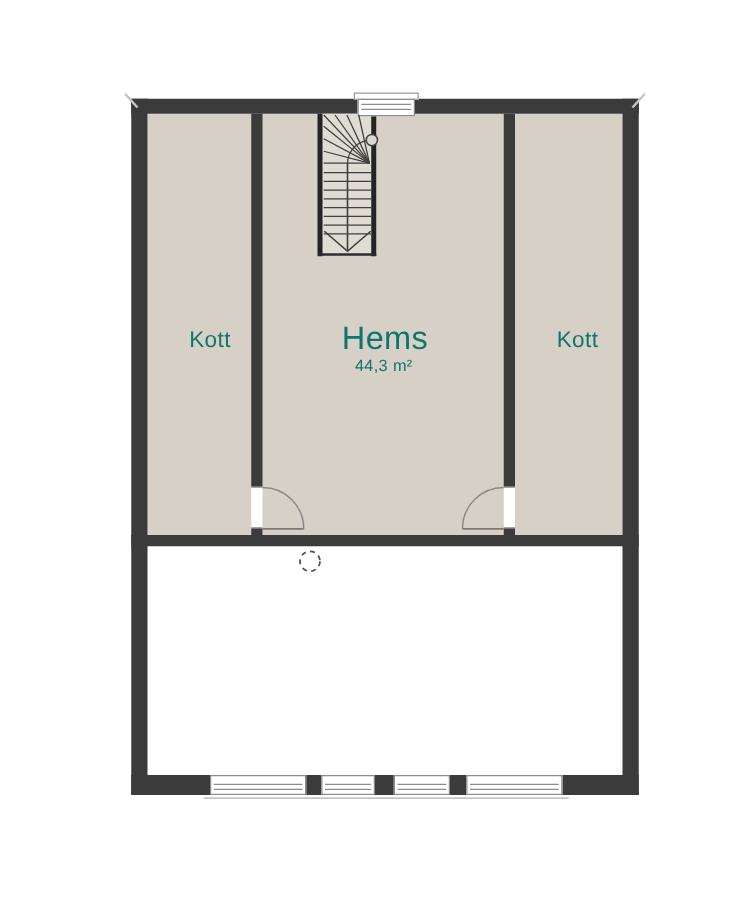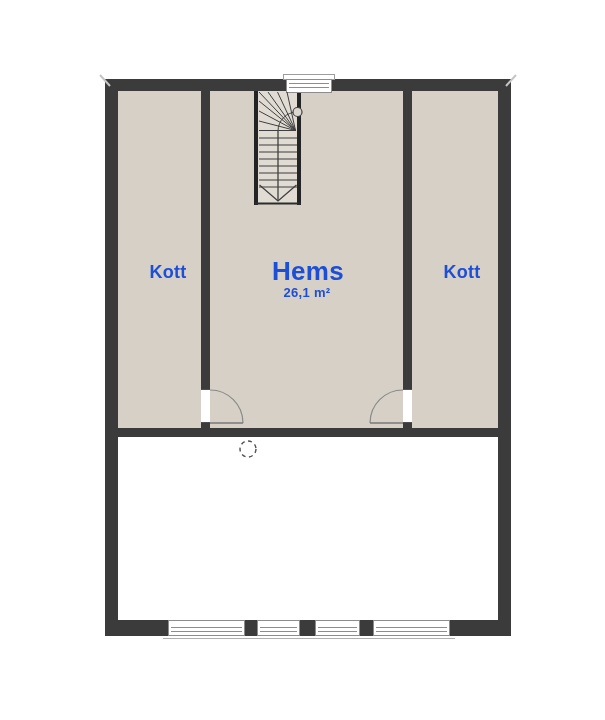--- a/index.html
+++ b/index.html
@@ -38,22 +38,22 @@
   .win-top{left:286px;top:79px;width:46px;height:14px;}
   .win-top .glass{top:3px;}
   .win-b{top:620px;height:16px;}
   .win-b .glass{bottom:3px;}
   .wb1{left:168px;width:77px;}
   .wb2{left:257px;width:43px;}
   .wb3{left:315px;width:45px;}
   .wb4{left:373px;width:77px;}
   .sill-line{position:absolute;left:163px;top:638px;width:292px;height:0;border-top:1px solid #aeaeae;}
 
-  .room-label{position:absolute;transform:translate(-50%,-50%);color:#1d4ed8;
-    font-size:18px;letter-spacing:.3px;white-space:nowrap;font-weight:bold;}
+  .room-label{position:absolute;transform:translate(-50%,-50%);color:#0f766e;
+    font-size:18px;letter-spacing:.3px;white-space:nowrap;}
   .lbl-kott-left{left:168px;top:272px;}
   .lbl-hems{left:308px;top:271px;font-size:26px;}
   .lbl-hems-area{left:307px;top:292px;font-size:13px;}
   .lbl-kott-right{left:462px;top:272px;}
 
   .overlay{position:absolute;left:0;top:0;pointer-events:none;}
 </style>
 </head>
 <body>
 
@@ -135,16 +135,16 @@
     <path d="M 210 390 A 33 33 0 0 1 243 423" fill="none" stroke="#8a8a8a" stroke-width="1.2"></path>
     <line x1="210" y1="423" x2="243" y2="423" stroke="#7a7a7a" stroke-width="1.4"></line>
     <path d="M 403 390 A 33 33 0 0 0 370 423" fill="none" stroke="#8a8a8a" stroke-width="1.2"></path>
     <line x1="370" y1="423" x2="403" y2="423" stroke="#7a7a7a" stroke-width="1.4"></line>
 
     <circle cx="248" cy="449" r="8" fill="none" stroke="#4f4f4f" stroke-width="1.4" stroke-dasharray="4 3.5"></circle>
   </svg>
 
   <div class="room-label lbl-kott-left">Kott</div>
   <div class="room-label lbl-hems">Hems</div>
-  <div class="room-label lbl-hems-area">26,1 m²</div>
+  <div class="room-label lbl-hems-area">44,3 m²</div>
   <div class="room-label lbl-kott-right">Kott</div>
 
 </div>
 
 </body></html>

